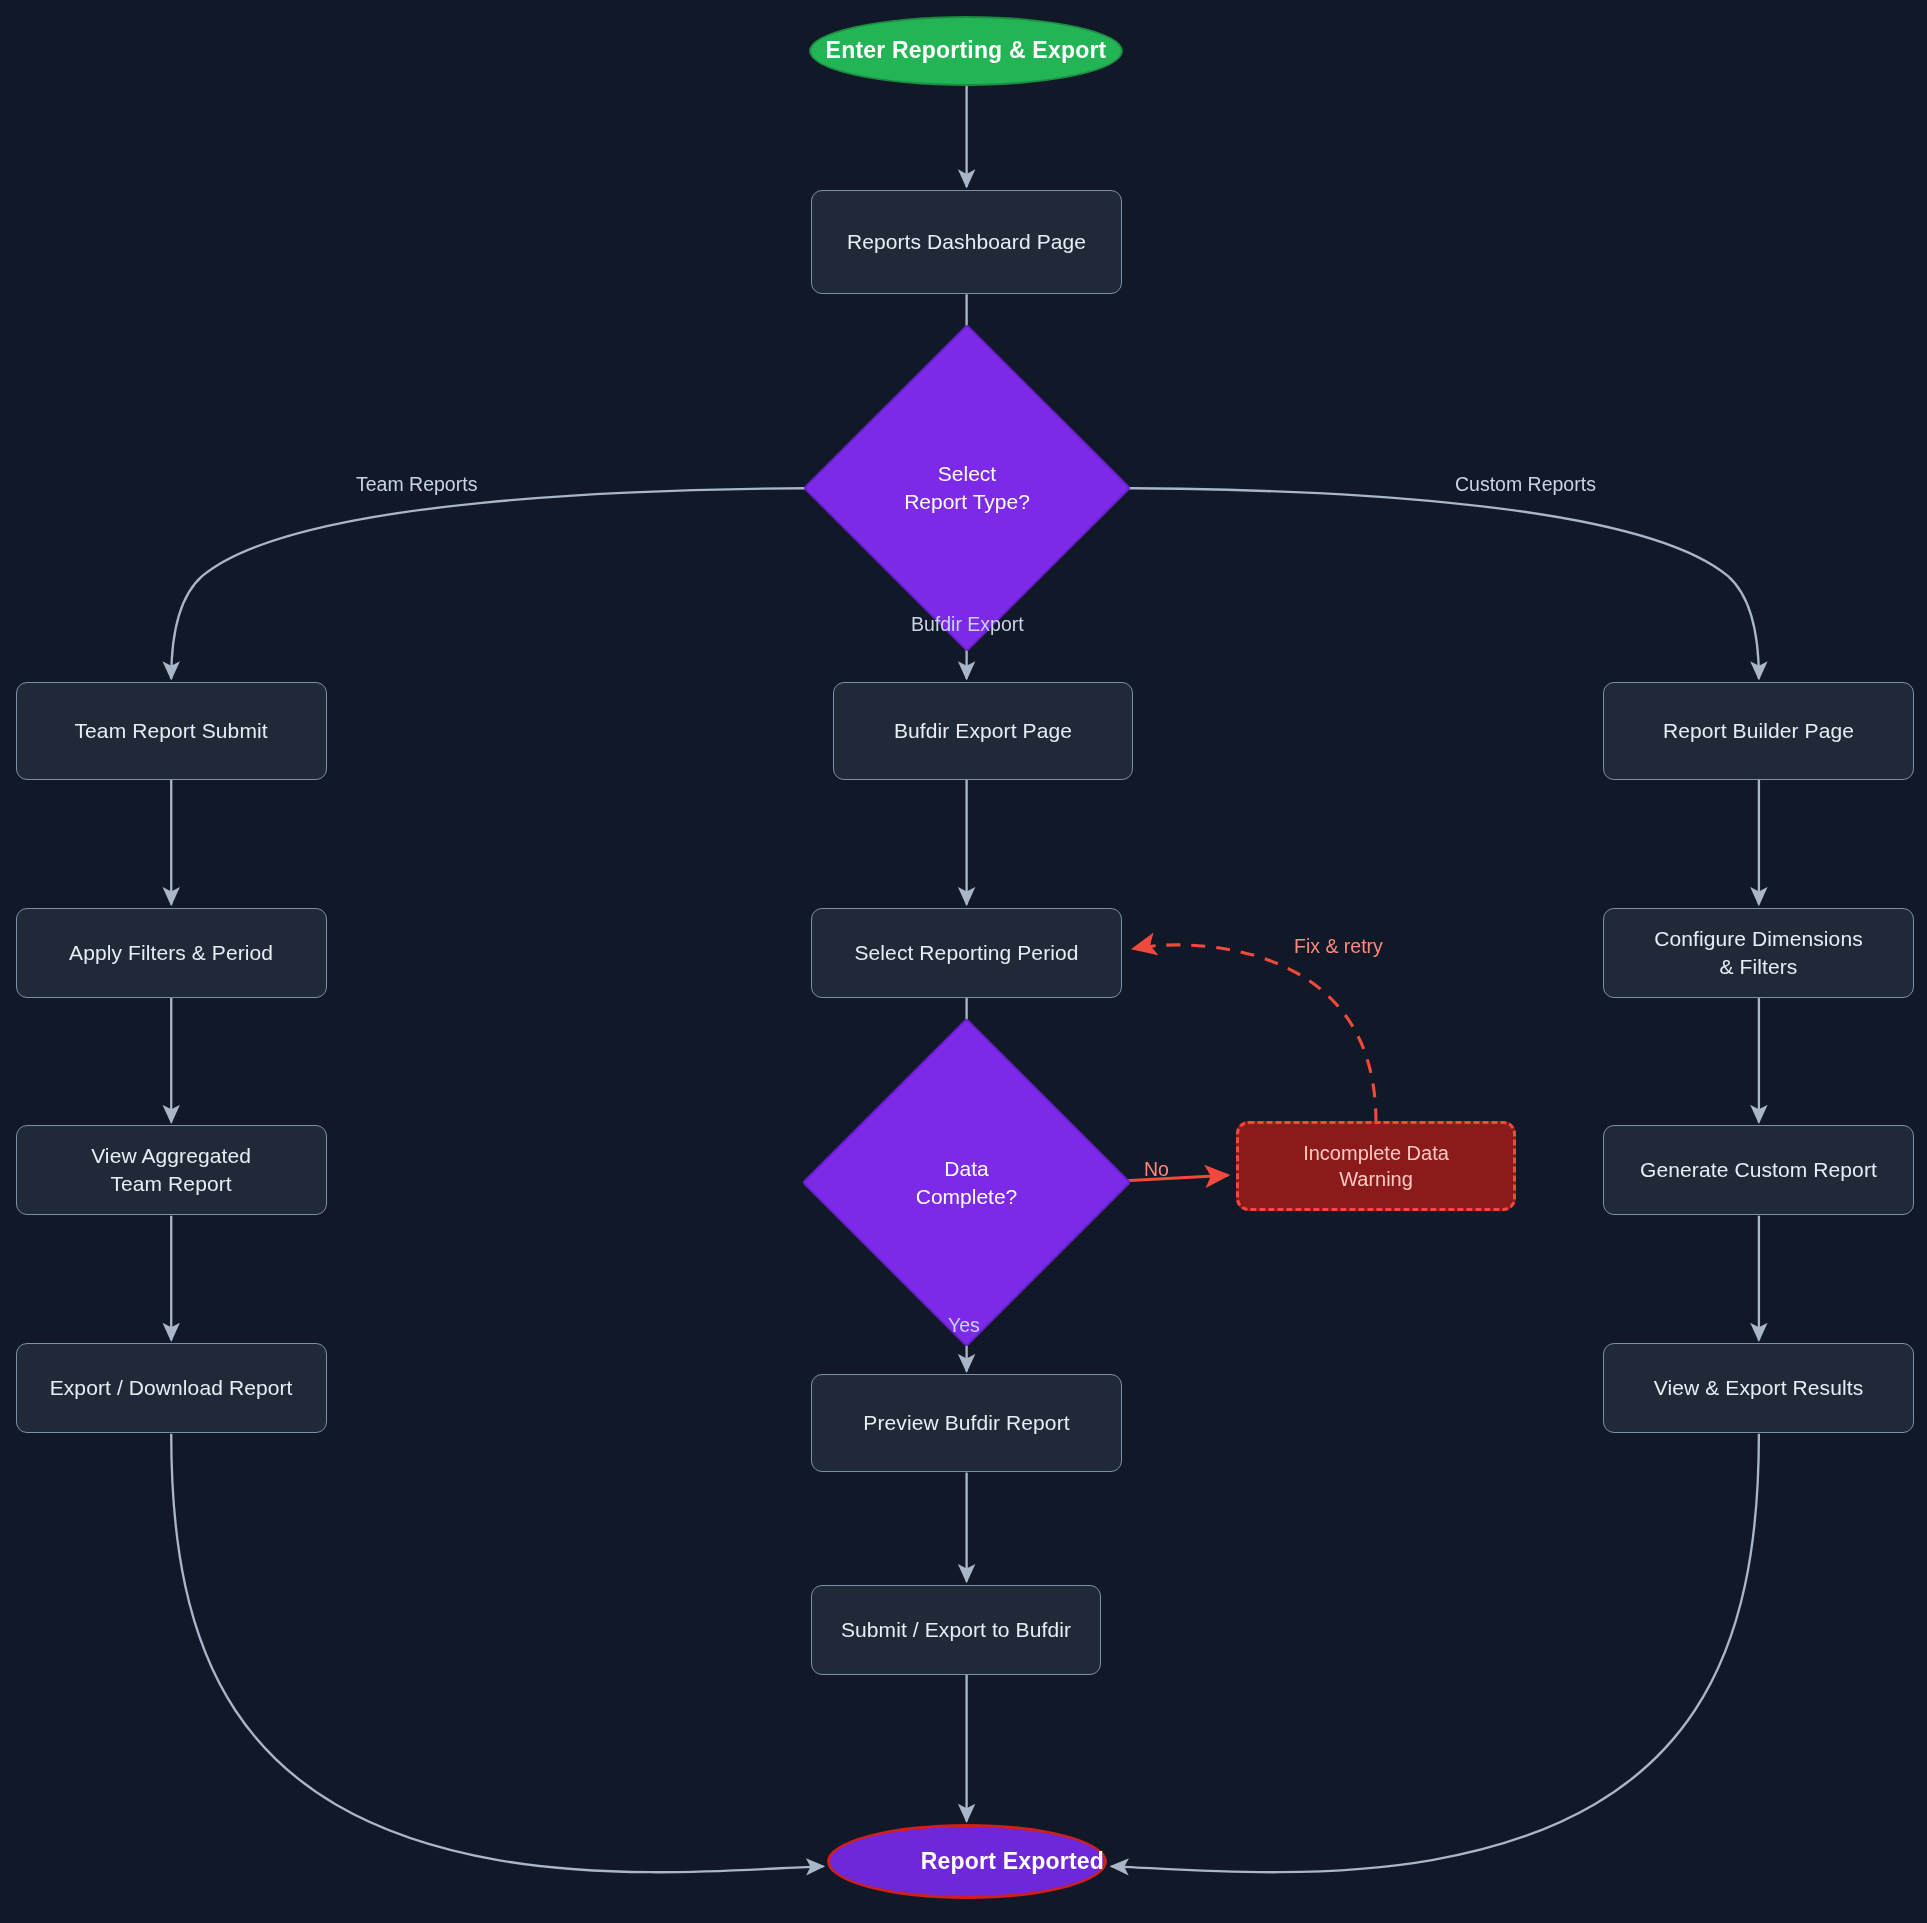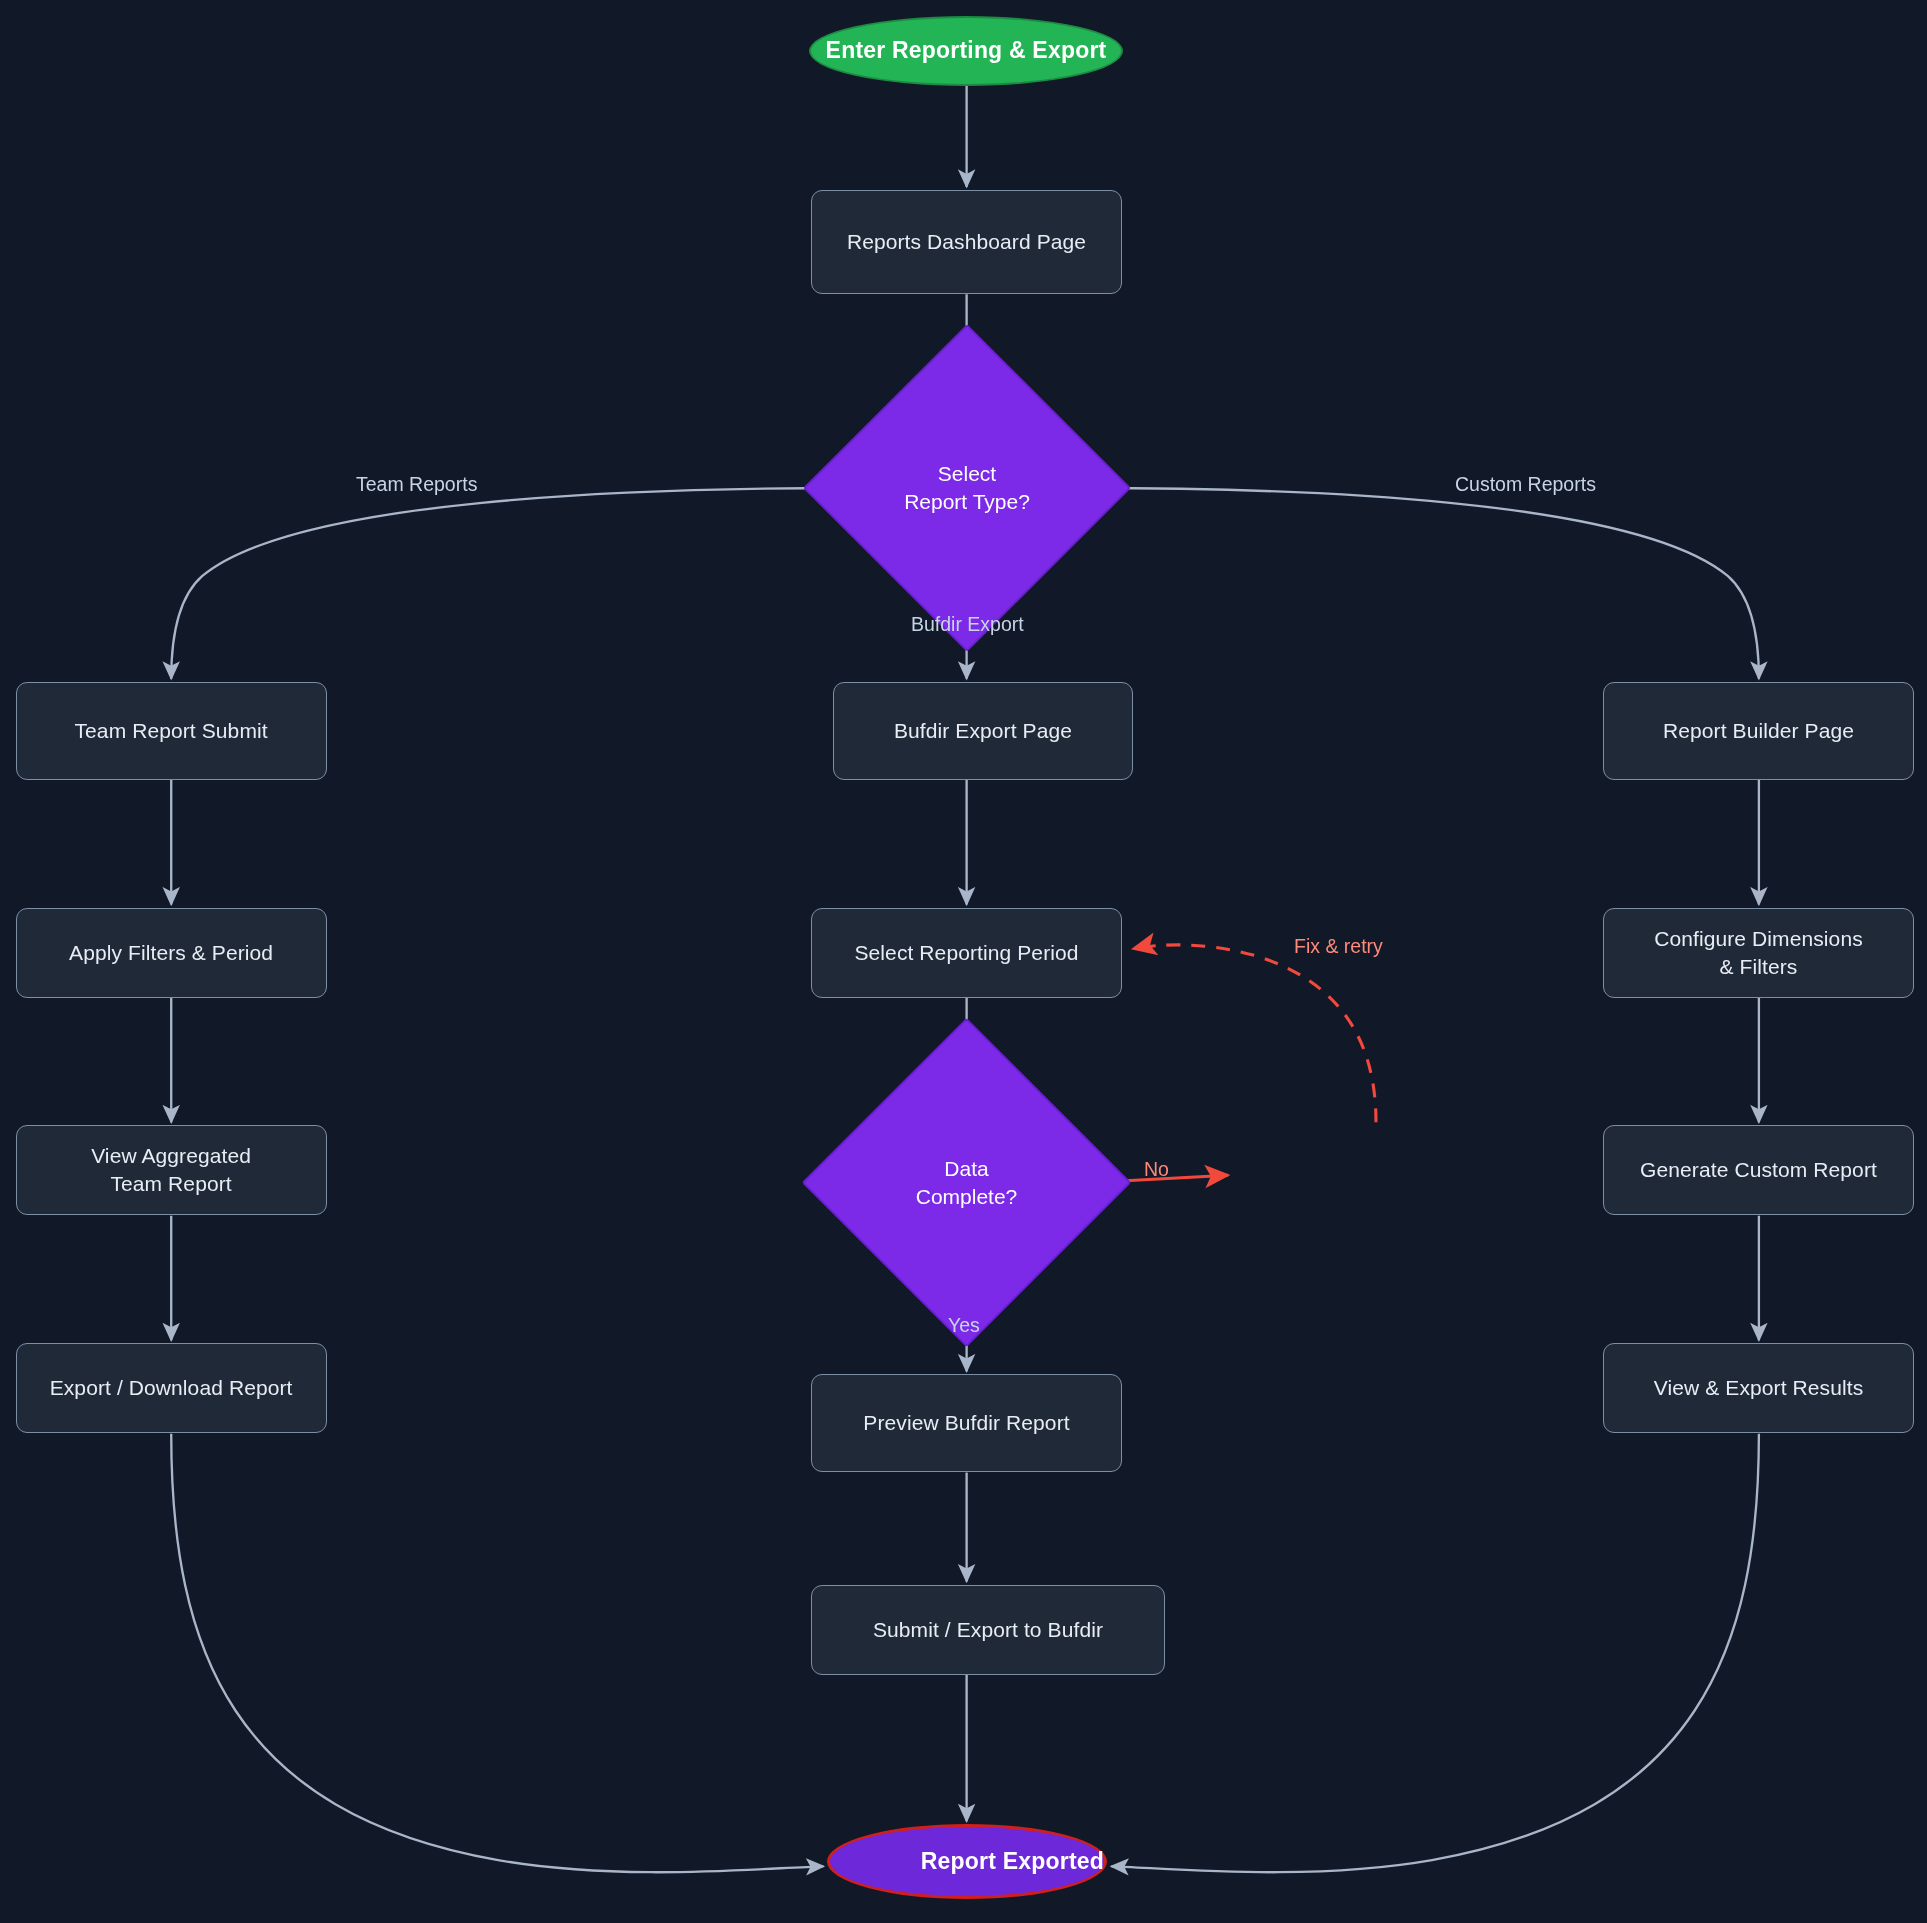--- a/index.html
+++ b/index.html
@@ -253,26 +253,32 @@
       <div>Complete?</div>
     </div>
   </div>
 
   <div class="edge-label danger-strong" style="left:1144px; top:1158px;">No</div>
 
   <div class="edge-label" style="left:948px; top:1314px;">Yes</div>
 
   <div class="edge-label danger" style="left:1294px; top:935px;">Fix &amp; retry</div>
 
+  <div class="node node-warning" style="left:1236px; top:1121px; width:280px; height:90px;">
+    <div>
+      <div>Incomplete Data</div>
+      <div>Warning</div>
+    </div>
+  </div>
 
   <div class="node node-process" style="left:811px; top:1374px; width:311px; height:98px;">
     <span>Preview Bufdir Report</span>
   </div>
 
-  <div class="node node-process" style="left:811px; top:1585px; width:354px; height:90px;">
+  <div class="node node-process" style="left:811px; top:1585px; width:290px; height:90px;">
     <span>Submit / Export to Bufdir</span>
   </div>
 
   <div class="node node-process" style="left:1603px; top:682px; width:311px; height:98px;">
     <span>Report Builder Page</span>
   </div>
 
   <div class="node node-process" style="left:1603px; top:908px; width:311px; height:90px;">
     <div>
       <div>Configure Dimensions</div>

